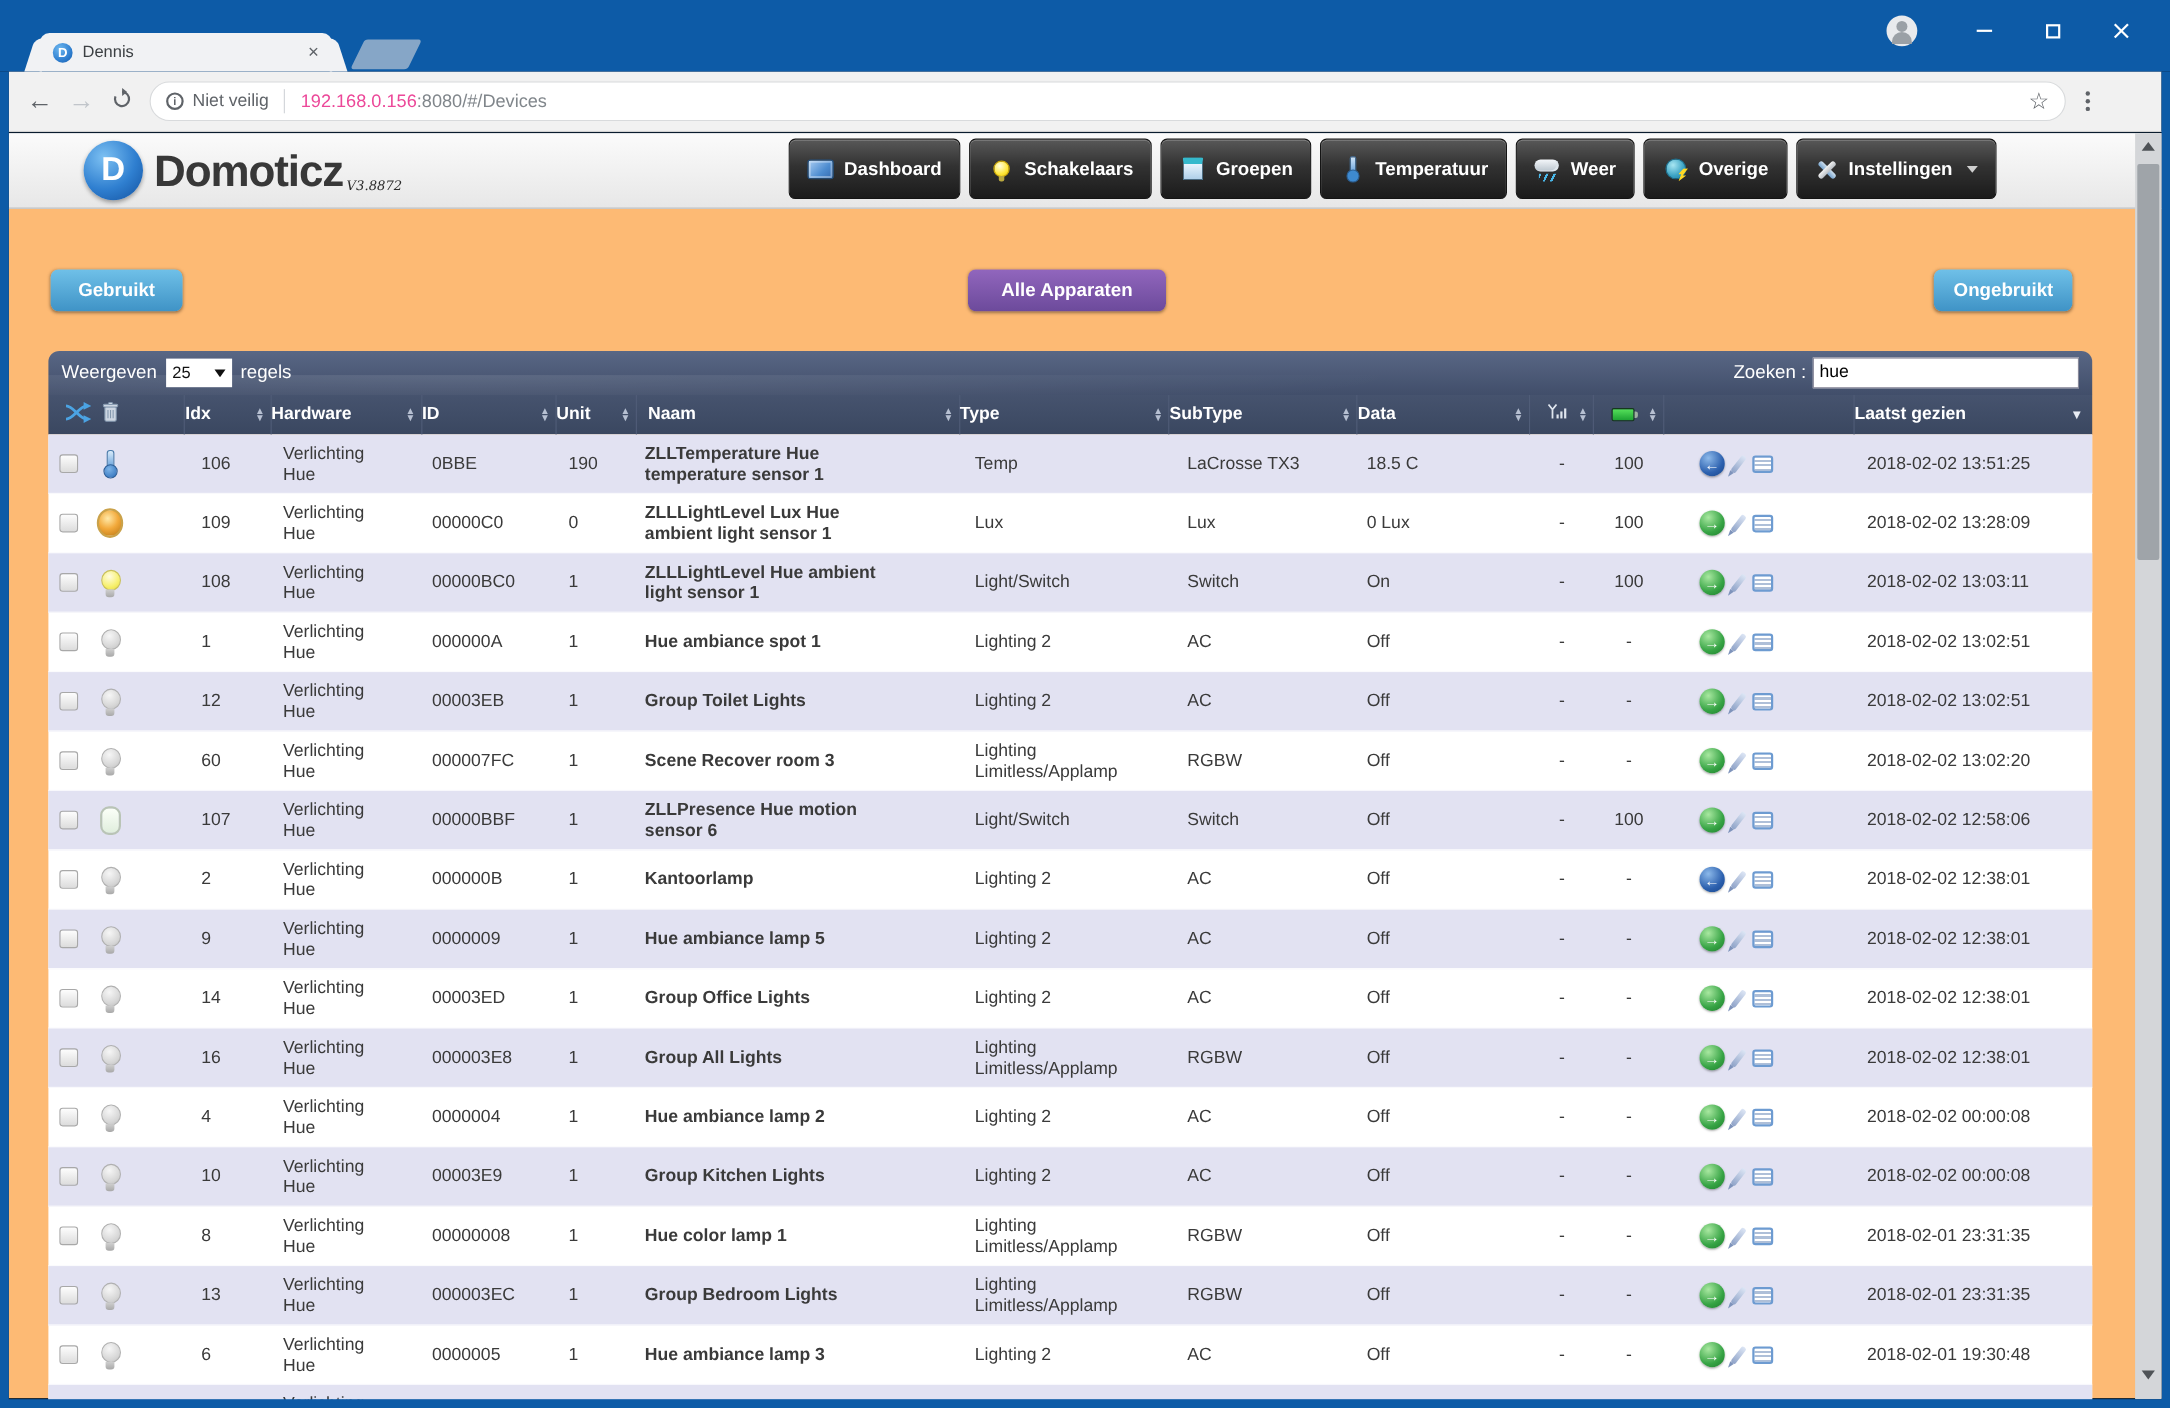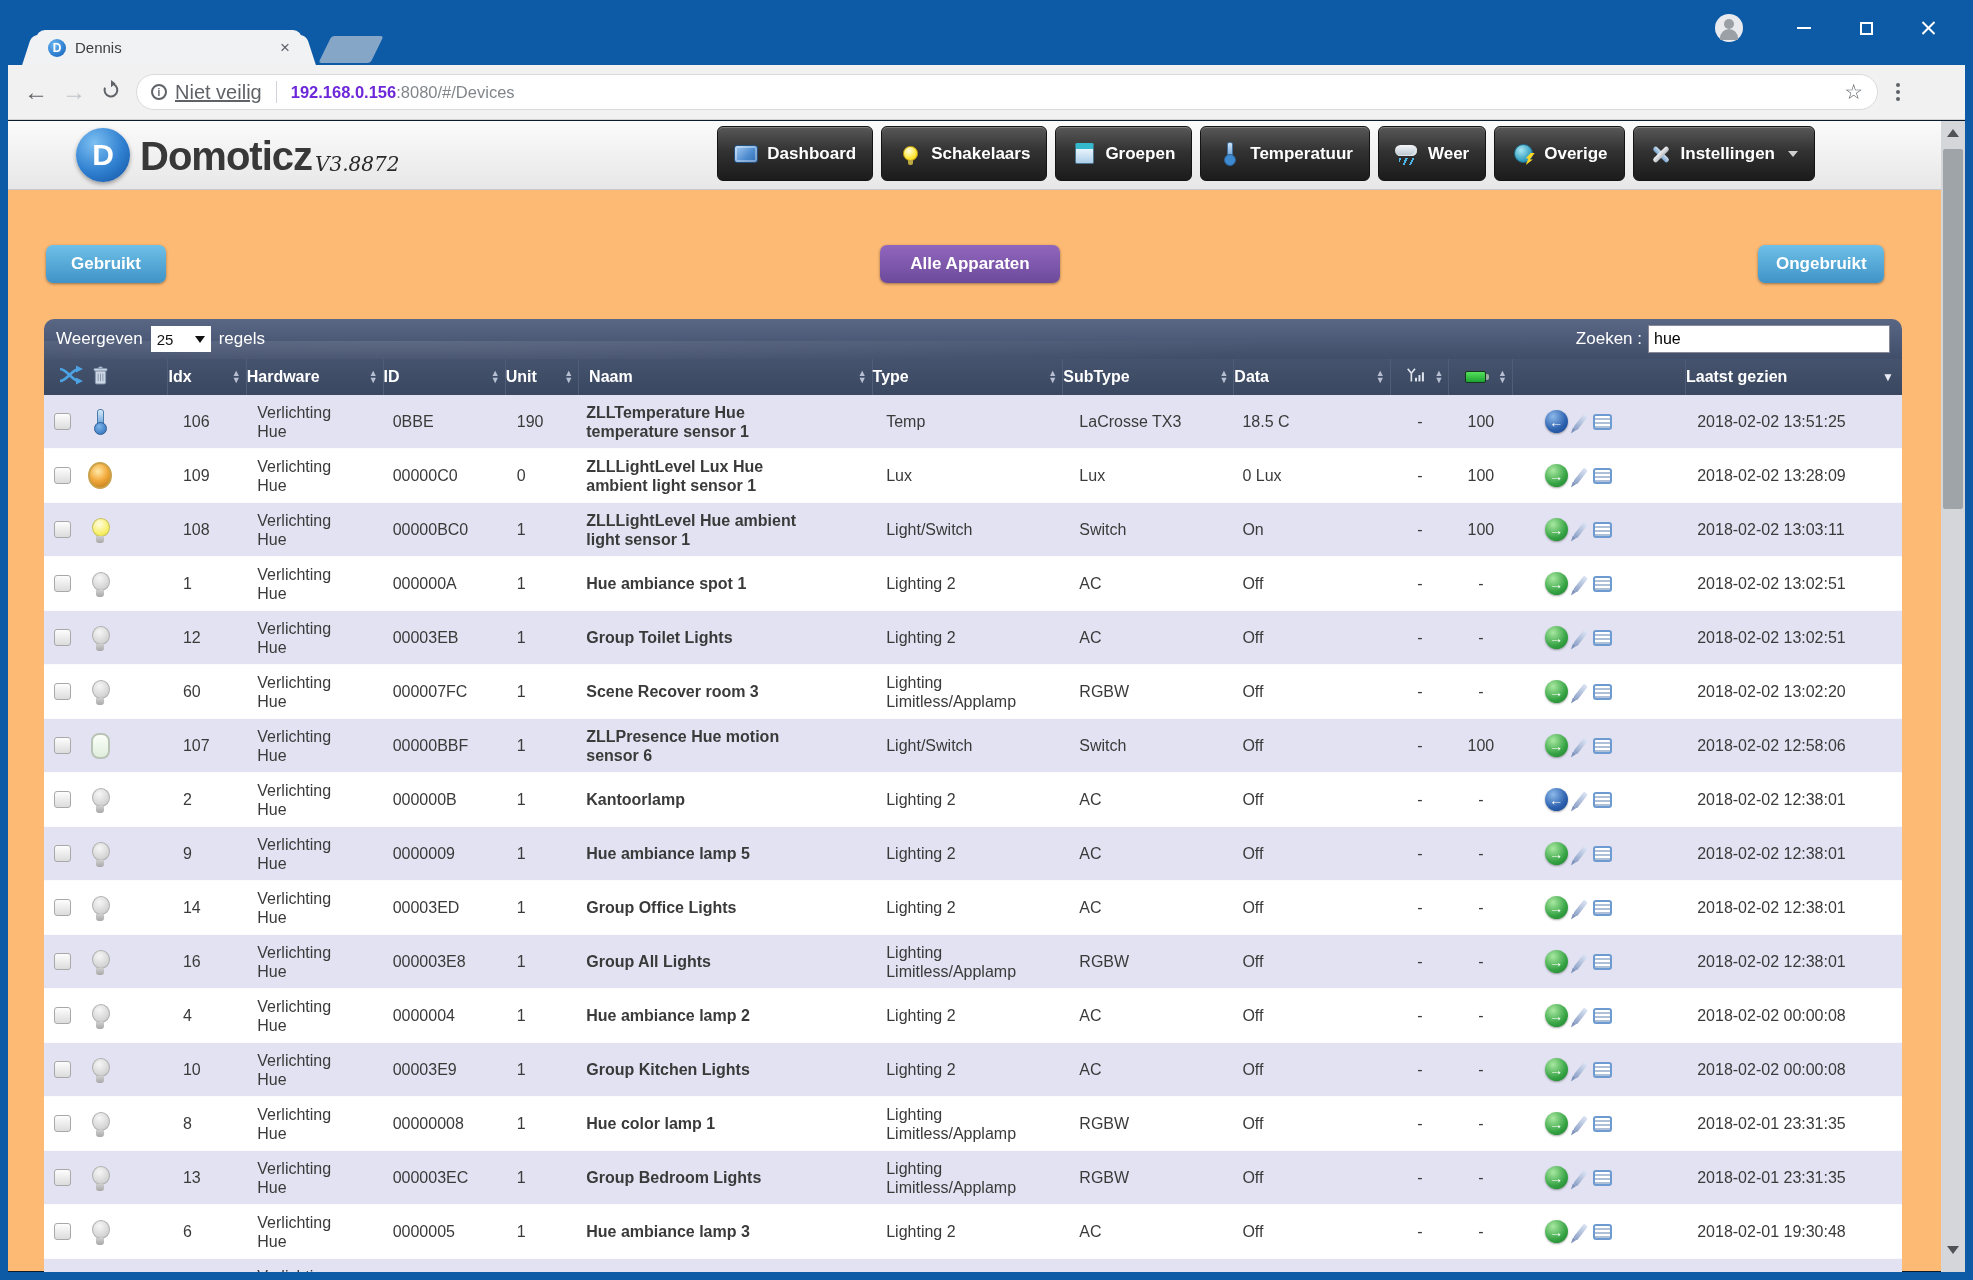--- a/index.html
+++ b/index.html
@@ -35,38 +35,38 @@
   
   .toolbar { position:absolute; left:8px; top:65px; width:1957px; height:55px; background:#f1f1f1;
              border-bottom:1px solid #d2d2d2; display:flex; align-items:center; z-index:29; }
   .navbtns { display:flex; align-items:center; gap:14px; padding:0 14px 0 16px; }
   .arrow-back { font-size:24px; color:#5f6368; }
   .arrow-fwd  { font-size:24px; color:#c1c5ca; }
   .addressbar { width:1742px; height:36px; background:#fff; border:1px solid #d8dadc; border-radius:18px;
                 display:flex; align-items:center; padding:0 14px; }
   .circle-i { width:16px; height:16px; border:2px solid #5f6368; border-radius:50%; color:#5f6368;
               font-size:10px; font-weight:bold; display:flex; align-items:center; justify-content:center; margin-right:8px;}
-  .sec-label { font-size:20px; color:#5f6368; margin-right:14px;text-decoration:underline; }
+  .sec-label { font-size:16px; color:#5f6368; margin-right:14px; }
   .addr-sep { width:1px; height:22px; background:#d0d3d7; margin-right:14px; }
   .url { font-size:16.5px; }
-  .url .host { color:#6d28d9;font-weight:bold; } .url .rest { color:#80868b; }
+  .url .host { color:#ec4899; } .url .rest { color:#80868b; }
   .addr-star { margin-left:auto; font-size:21px; color:#5f6368; }
   .kebab { margin-left:18px; width:4px; display:flex; flex-direction:column; gap:3px; }
   .kebab i { width:4px; height:4px; border-radius:50%; background:#5f6368; }
 
   
   .site-header { position:absolute; left:8px; top:121px; width:1957px; height:69px;
                  background:linear-gradient(180deg,#fbfbfb,#e7e7e7); border-bottom:1px solid #c9c9c9; z-index:20; }
   .logo { position:absolute; left:68px; top:7px; display:flex; align-items:flex-end; }
   .logo-ball { width:54px; height:54px; border-radius:50%;
                background:radial-gradient(circle at 34% 28%, #7cc0f2, #2f7fd0 55%, #12509e);
                color:#fff; font-size:30px; font-weight:bold; display:flex; align-items:center; justify-content:center;
                box-shadow:0 2px 4px rgba(0,0,0,.35); }
   .logo-text { font-size:40px; font-weight:bold; color:#383838; letter-spacing:-1px; margin-left:10px; line-height:52px;}
-  .logo-ver { font-family:"DejaVu Serif", serif; font-style:italic; font-size:20px; color:#2a2a2a; margin:0 0 6px 3px; }
+  .logo-ver { font-family:"DejaVu Serif", serif; font-style:italic; font-size:12px; color:#2a2a2a; margin:0 0 6px 3px; }
   .nav { position:absolute; right:150px; top:5px; display:flex; gap:8px; }
   .nav-btn { height:55px; padding:0 16px; border:1px solid #141414; border-radius:6px;
              background:linear-gradient(180deg,#585858,#323232 45%,#1b1b1b);
              color:#fff; font-family:"Liberation Sans",sans-serif; font-size:17px; font-weight:bold;
              display:flex; align-items:center; gap:9px; box-shadow:inset 0 1px 0 rgba(255,255,255,.25); cursor:pointer; }
   .caret-down { width:0; height:0; border-left:5px solid transparent; border-right:5px solid transparent; border-top:6px solid #cfcfcf; margin-left:4px;}
 
   
   .nicon { display:inline-flex; align-items:center; justify-content:center; width:24px; height:24px; }
   .ni-dashboard { width:24px; height:18px; border-radius:3px; border:1px solid #24507e;

